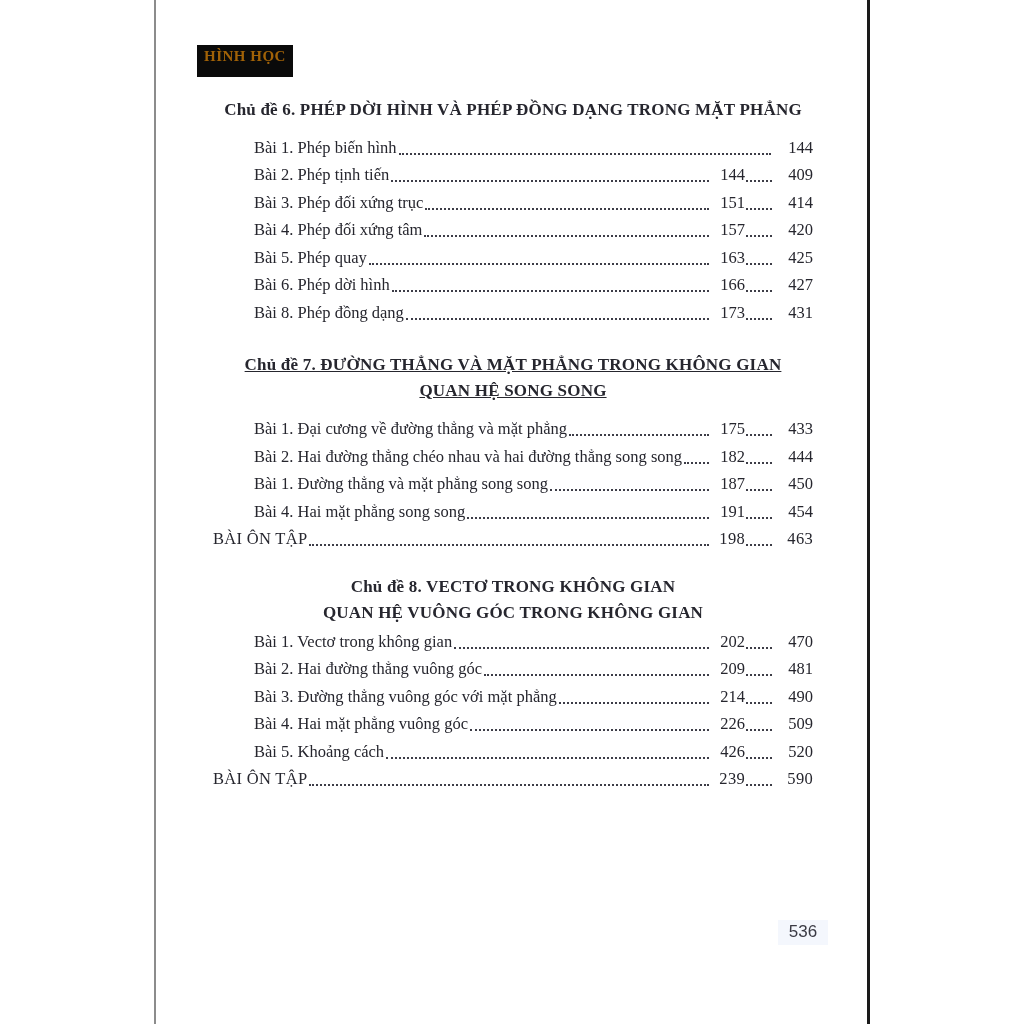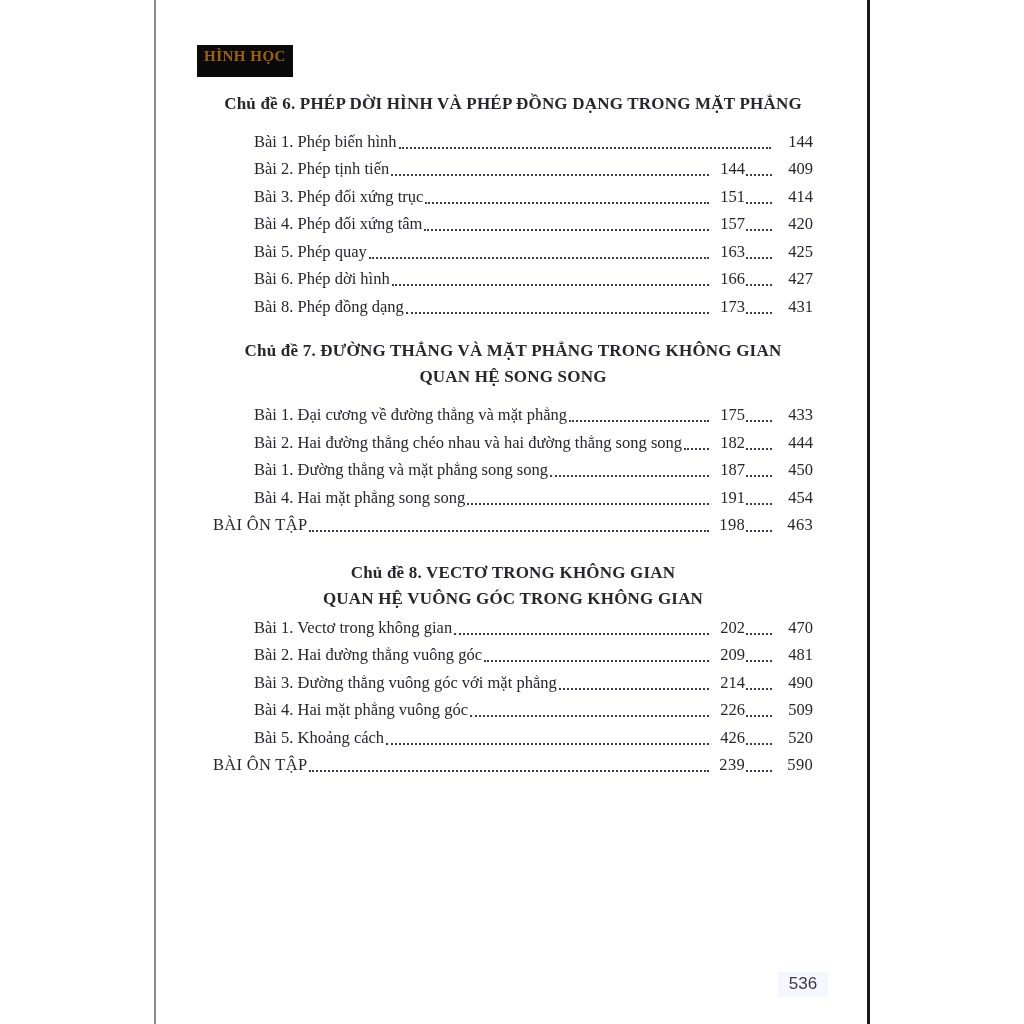--- a/index.html
+++ b/index.html
@@ -24,23 +24,23 @@
     font-weight:bold;font-size:15px;line-height:1;
     padding:4px 7px 13px 7px;
     letter-spacing:.5px;
   }
   .sec-heading{
     text-align:center;
     font-weight:bold;
     font-size:17px;line-height:26px;
     letter-spacing:.2px;
   }
-  .sec-heading.first{margin-top:15px;line-height:24px;}
+  .sec-heading.first{margin-top:21px;line-height:24px;}
   .sec6-h{margin-top:26px;}
-  .sec7-h{margin-top:17px;}
+  .sec7-h{margin-top:25px;text-decoration:underline;}
   .sec8-h{margin-top:21px;}
 
   .rows{margin:12px;}
   .rows.sec8-rows{margin-top:2px;}
   .row{
     height:27.5px;
     display:flex;align-items:center;
     font-size:16.5px;
     padding-left:41px;
   }
@@ -57,21 +57,21 @@
     width:26px;
     border-bottom:2px dotted #3d3d47;
     margin:0 1px;
     transform:translateY(6px);
   }
   .num{white-space:nowrap;text-align:right;}
   .n1{min-width:34px;}
   .n2{min-width:40px;}
 
   .folio{
-    position:absolute;top:972px;left:778px;
+    position:absolute;top:920px;left:778px;
     width:50px;text-align:center;
     font-family:"Liberation Sans","DejaVu Sans",sans-serif;
     font-size:17px;color:#3a3a44;
     background:#f4f7fd;
     padding:2px 0 3px 0;
   }
 </style>
 </head>
 <body>
 

